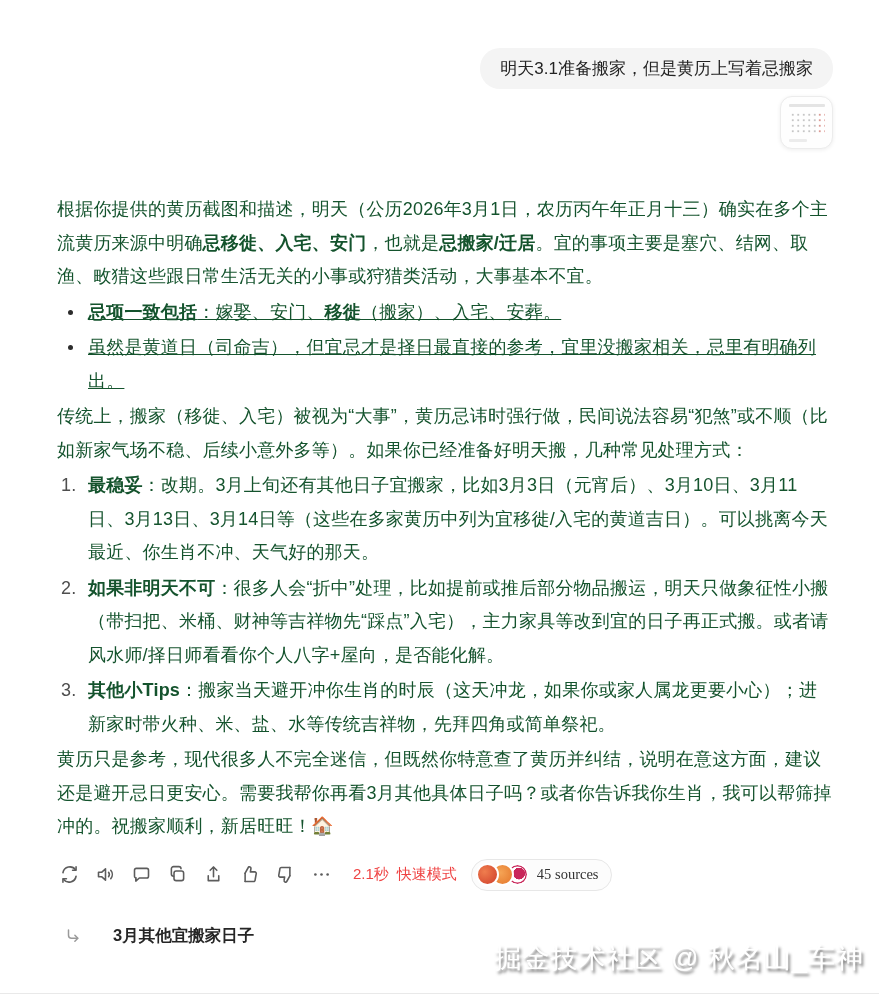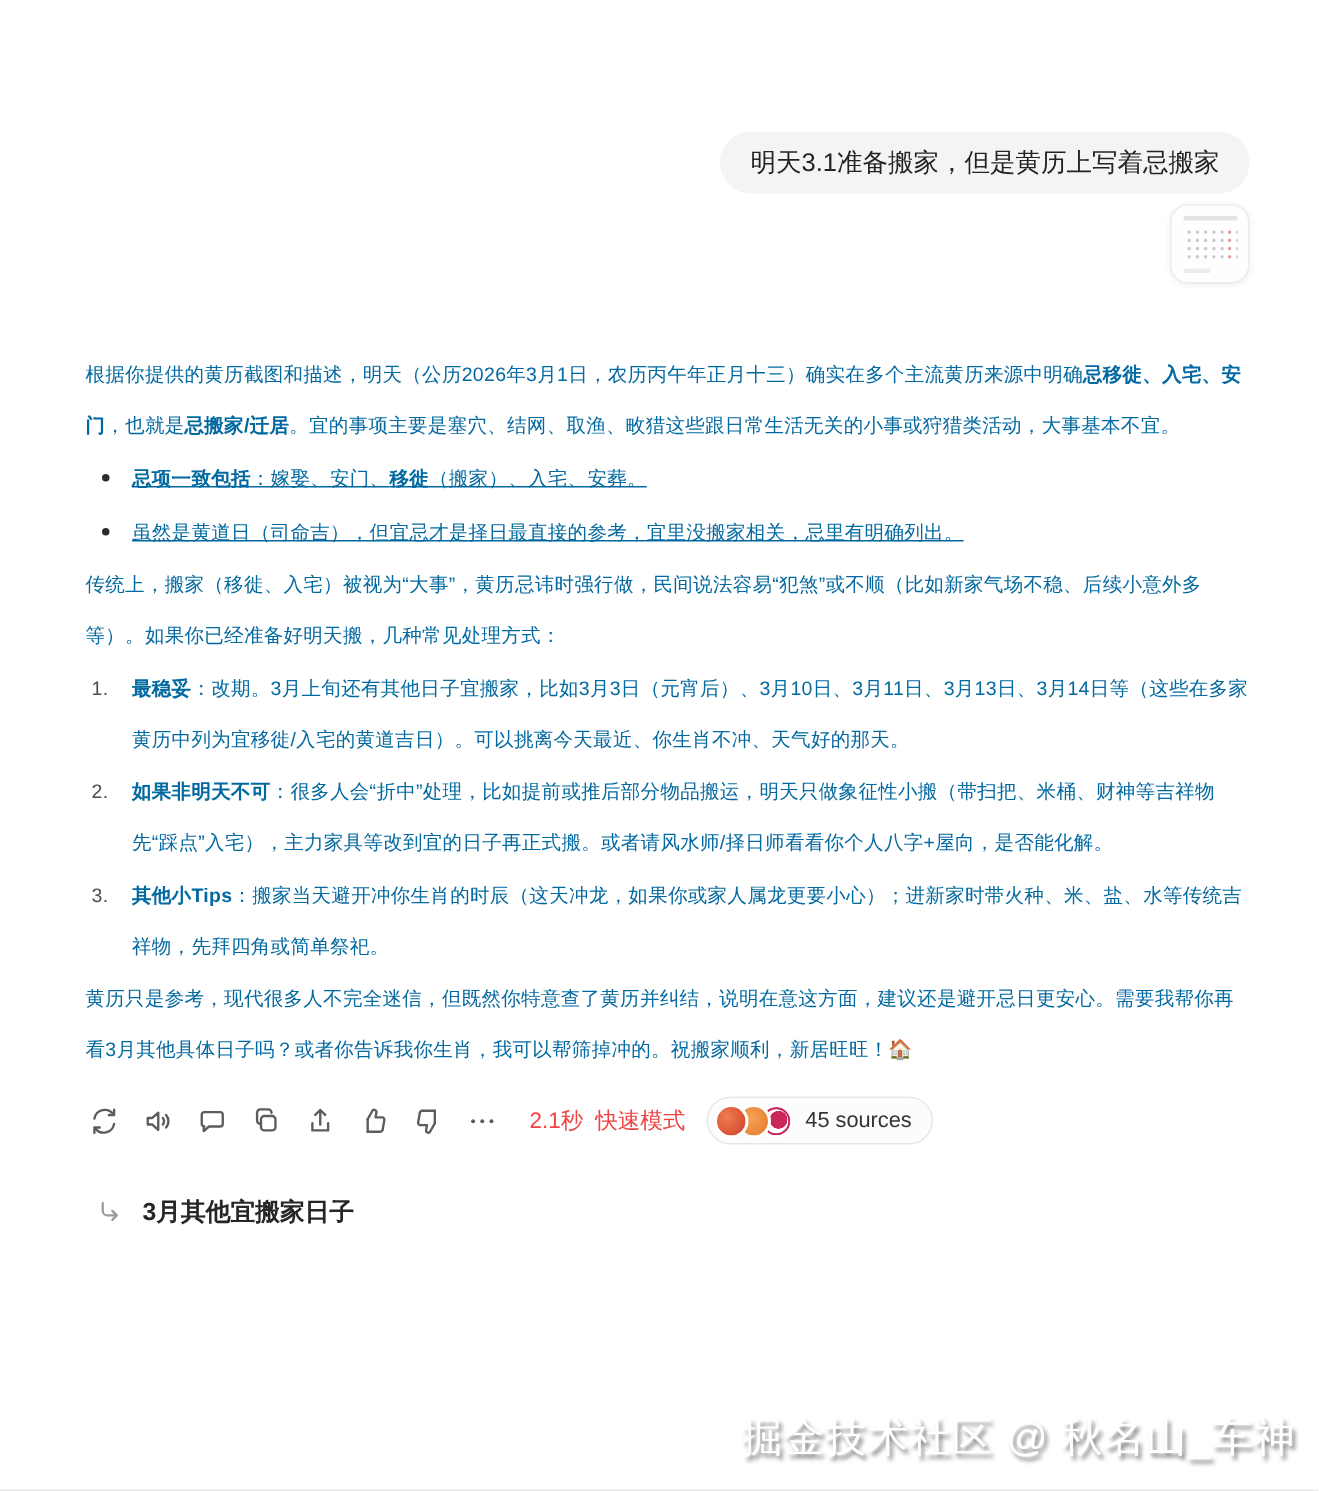--- a/index.html
+++ b/index.html
@@ -3,21 +3,21 @@
 <meta charset="utf-8">
 <style>
   * { margin:0; padding:0; box-sizing:border-box; }
   html,body { background:#fff; }
   body { font-family:"Liberation Sans", sans-serif; }
   .page {
     position:relative; width:879px; height:994px; background:#fff;
     overflow:hidden; border-bottom:1px solid #e9e9e9;
   }
   
-  .user-row { display:flex; justify-content:flex-end; padding:48px 46px 0 57px;margin-top:40px; }
+  .user-row { display:flex; justify-content:flex-end; padding:48px 46px 0 57px; }
   .user-bubble {
     background:#f4f4f4; border-radius:20px; padding:9px 20px;
     font-size:17px; color:#232323; line-height:23px; max-width:640px;
   }
   .attach-row { display:flex; justify-content:flex-end; padding:7px 46px 0 57px; }
   .attachment {
     width:53px; height:53px; border-radius:12px; background:#fefefe;
     border:1px solid #ececec; box-shadow:0 1px 4px rgba(0,0,0,.07);
     display:flex; align-items:center; justify-content:center; cursor:pointer;
   }
@@ -29,21 +29,21 @@
     background-size:5.5px 5.5px; background-position:1px 1px;
   }
   .cal-grid-red {
     position:absolute; right:0; top:0; bottom:0; width:9px;
     background-image: radial-gradient(circle, #dc9a94 1px, transparent 1.3px);
     background-size:5.5px 5.5px; background-position:1px 1px; background-color:#fff;
   }
   .cal-foot { height:3px; width:18px; background:#ececec; border-radius:1px; margin:2px 2px 1px 2px; }
   
   .answer {
-    padding:44px 46px 0 57px; font-size:13px; line-height:33.5px; color:#0369a1;
+    padding:44px 46px 0 57px; font-size:18px; line-height:33.5px; color:#14532d;
     letter-spacing:.2px;
   }
   .answer p { margin:0 0 2px 0; }
   .answer ul { list-style:none; margin:0 0 2px 0; }
   .answer ul li { position:relative; padding-left:31px; margin:0 0 2px 0;text-decoration:underline; }
   .answer ul li::before {
     content:""; position:absolute; left:11px; top:14px;
     width:5px; height:5px; border-radius:50%; background:#2c2c2c;
   }
   .answer ol { list-style:none; counter-reset:step; margin:0 0 2px 0; }
@@ -63,25 +63,25 @@
   .src-pill {
     margin-left:14px; display:flex; align-items:center; gap:8px; cursor:pointer;
     background:#fcfcfc; border:1px solid #e7e7e7; border-radius:17px;
     padding:3px 13px 3px 4px; height:32px;
   }
   .avatars { display:flex; align-items:center; }
   .av { width:23px; height:23px; border-radius:50%; border:2px solid #fff; }
   .av1 { background:radial-gradient(circle at 35% 35%, #ef7e4e, #cf3d2a); z-index:3; }
   .av2 { background:radial-gradient(circle at 40% 40%, #f5a455, #e4762b); margin-left:-8px; z-index:2; }
   .av3 { background:radial-gradient(circle at 58% 45%, #c9265a 38%, #fff 40%); box-shadow:inset 0 0 0 1.5px #c9265a; margin-left:-8px; z-index:1; }
-  .src-label { font-size:14.5px; color:#333; }
+  .src-label { font-size:14.5px; color:#333;font-family:Liberation Serif, serif; }
   
   .suggestions { padding:22px 46px 0 57px; }
   .suggestion {
-    display:flex; align-items:center; gap:13px; padding:12px 0; cursor:pointer;
+    display:flex; align-items:center; gap:31px; padding:12px 0; cursor:pointer;
     font-size:16.5px; font-weight:700; color:#262626;
   }
   .suggestion .arrow { margin-left:7px; display:flex; }
   
   .watermark {
     position:absolute; right:15px; bottom:17px;
     font-size:27px; font-weight:400; letter-spacing:1px; color:#ffffff;
     text-shadow:0 0 1px rgba(255,255,255,.6), 2px 3px 3px rgba(105,105,105,.9);
     pointer-events:none;
   }

